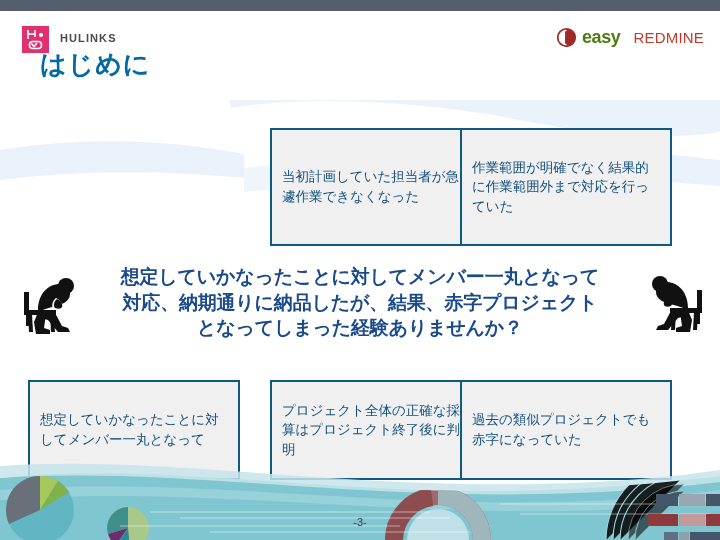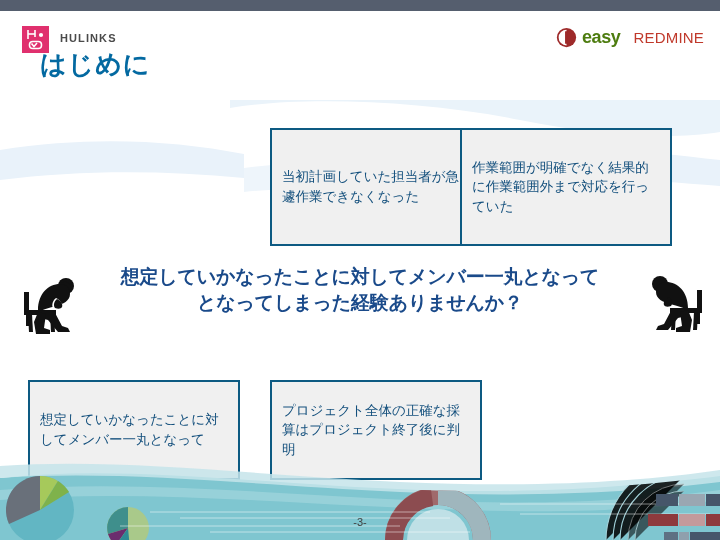--- a/index.html
+++ b/index.html
@@ -196,20 +196,21 @@
       <path d="M40,30 C44,32 47,36 46,40 C45,43 41,43 38,41 C35,39 36,33 40,30 Z" fill="#ffffff"></path>
       <path d="M41,31 C45,33 47,36 46,39 C45,41 42,41 39,40 C37,38 38,33 41,31 Z" fill="#111111"></path>
 
       <path d="M24,42 L38,43 L46,58 L52,60 L54,64 L42,64 L32,52 L24,50 Z"></path>
       <path d="M22,44 L30,46 L28,60 L34,62 L34,66 L20,66 L18,54 Z"></path>
     </g>
   </svg>
 
   <div class="center-msg">
     <div>想定していかなったことに対してメンバー一丸となって</div>
+    <div>対応、納期通りに納品したが、結果、赤字プロジェクト</div>
     <div>となってしまった経験ありませんか？</div>
   </div>
 
   <svg class="fig-right" viewBox="0 0 76 72">
     <g fill="#111111" transform="translate(76,0) scale(-1,1)">
       <path d="M8,24 L13,24 L13,58 L10,58 L10,44 L8,44 Z"></path>
       <path d="M8,42 L40,42 L40,47 L8,47 Z"></path>
       <path d="M12,46 L16,46 L17,64 L13,64 Z"></path>
       <path d="M34,46 L38,46 L39,64 L35,64 Z"></path>
       <circle cx="50" cy="18" r="8"></circle>
@@ -219,20 +220,23 @@
       <path d="M22,44 L30,46 L28,60 L34,62 L34,66 L20,66 L18,54 Z"></path>
     </g>
   </svg>
 
   <div class="box box-r2 col1">
     <span class="box-text">想定していかなったことに対してメンバー一丸となって</span>
   </div>
   <div class="box box-r2 col2">
     <span class="box-text">プロジェクト全体の正確な採算はプロジェクト終了後に判明</span>
   </div>
+  <div class="box box-r2 col3">
+    <span class="box-text">過去の類似プロジェクトでも赤字になっていた</span>
+  </div>
 
   <svg class="footer-deco" viewBox="0 0 720 84" preserveAspectRatio="none">
     <defs>
       <clipPath id="waveclip">
         <path d="M0,22 C120,8 260,28 420,34 C540,38 640,30 720,20 L720,84 L0,84 Z"></path>
       </clipPath>
     </defs>
 
     <path d="M0,22 C120,8 260,28 420,34 C540,38 640,30 720,20 L720,84 L0,84 Z" fill="#7fc6d0"></path>
     <path d="M0,10 C120,2 240,18 400,26 C530,32 640,26 720,14 L720,26 C640,36 530,42 400,36 C240,28 120,14 0,22 Z" fill="#c5e4ea" opacity="0.85"></path>

